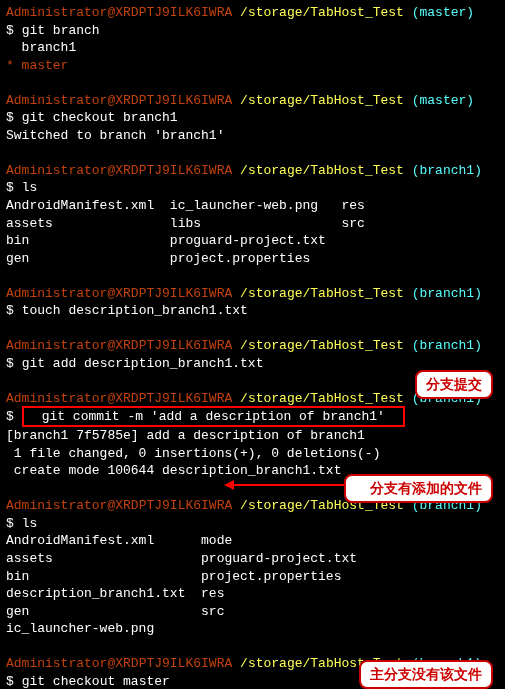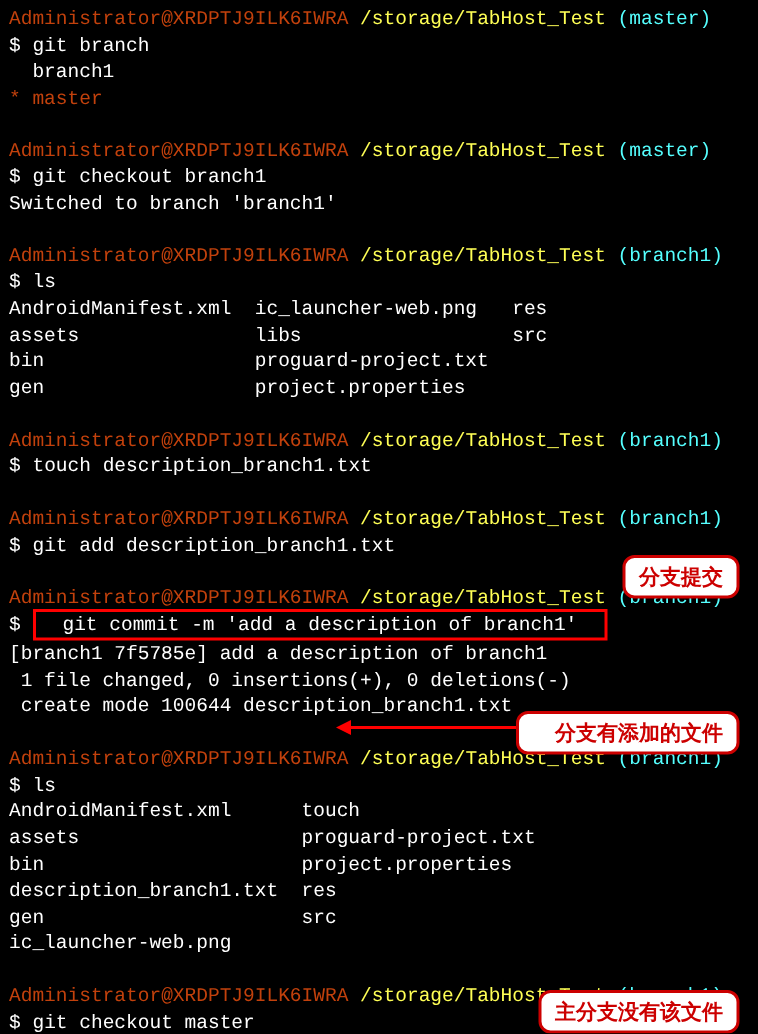--- a/index.html
+++ b/index.html
@@ -90,21 +90,21 @@
 
 <div class="line"><span class="green">Administrator</span><span class="green">@</span><span class="green">XRDPTJ9ILK6IWRA</span> <span class="yellow">/storage/TabHost_Test</span> <span class="cyan">(branch1)</span></div>
 <div class="line"><span class="white">$</span> <span class="red-box"><span class="white">git commit -m 'add a description of branch1'</span></span></div>
 <div class="line white">[branch1 7f5785e] add a description of branch1</div>
 <div class="line white"> 1 file changed, 0 insertions(+), 0 deletions(-)</div>
 <div class="line white"> create mode 100644 description_branch1.txt</div>
 <div class="line">&nbsp;</div>
 
 <div class="line"><span class="green">Administrator</span><span class="green">@</span><span class="green">XRDPTJ9ILK6IWRA</span> <span class="yellow">/storage/TabHost_Test</span> <span class="cyan">(branch1)</span></div>
 <div class="line"><span class="white">$</span> <span class="white">ls</span></div>
-<div class="line white">AndroidManifest.xml      touch</div>
+<div class="line white">AndroidManifest.xml      mode</div>
 <div class="line white">assets                   proguard-project.txt</div>
 <div class="line white">bin                      project.properties</div>
 <div class="line white">description_branch1.txt  res</div>
 <div class="line white">gen                      src</div>
 <div class="line white">ic_launcher-web.png</div>
 <div class="line">&nbsp;</div>
 
 <div class="line"><span class="green">Administrator</span><span class="green">@</span><span class="green">XRDPTJ9ILK6IWRA</span> <span class="yellow">/storage/TabHost_Test</span> <span class="cyan">(branch1)</span></div>
 <div class="line"><span class="white">$</span> <span class="white">git checkout master</span></div>
 

